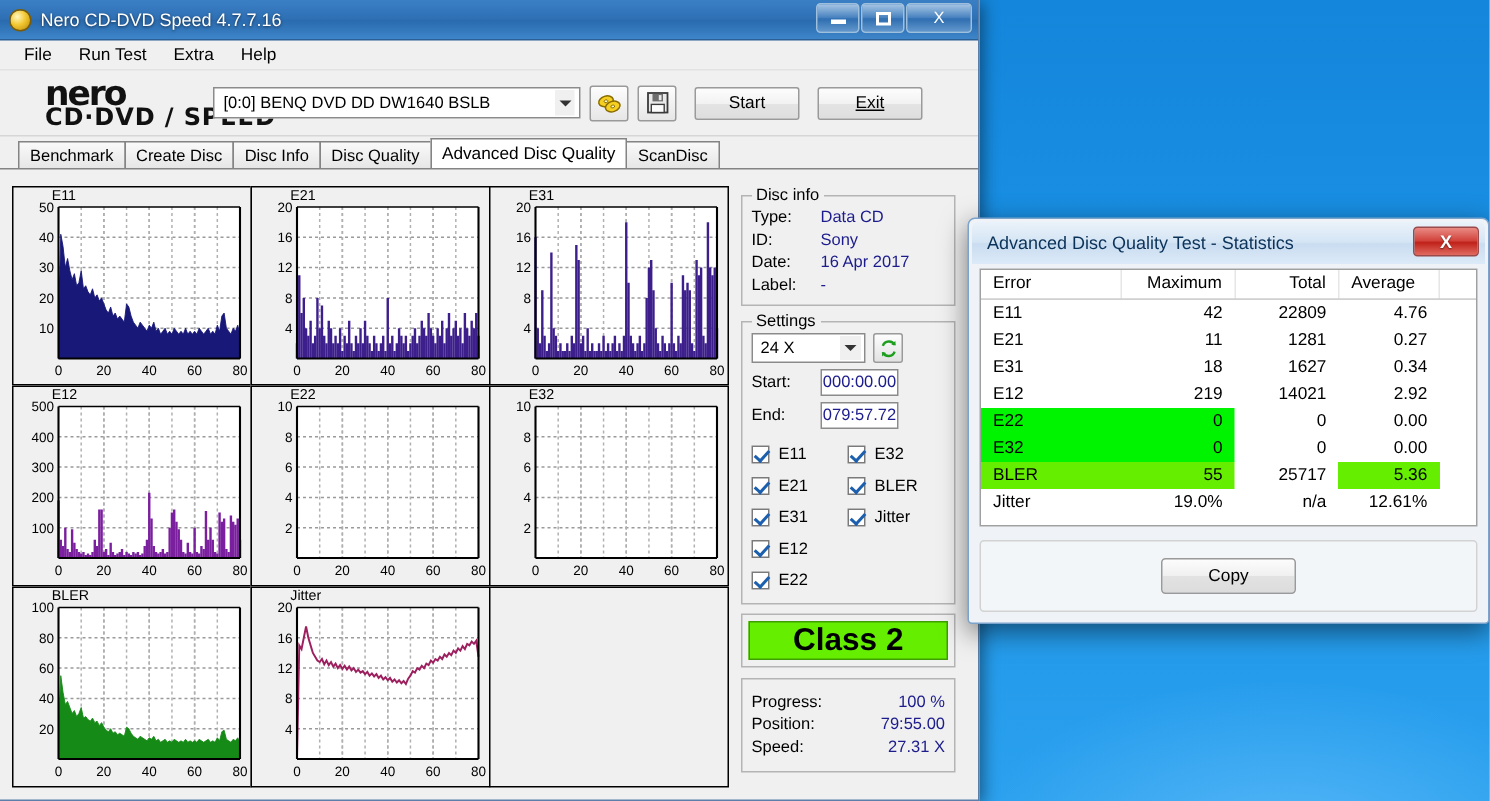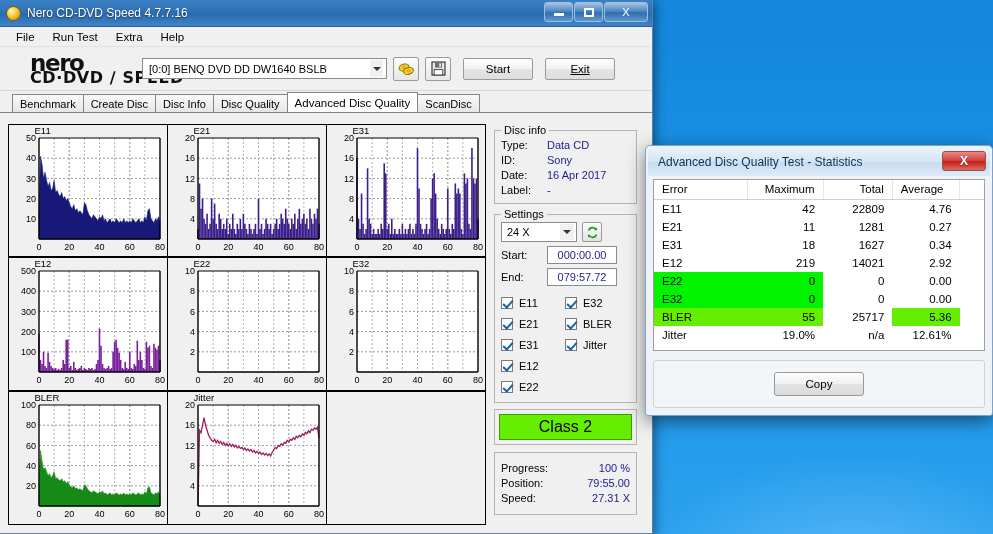--- a/index.html
+++ b/index.html
@@ -113,36 +113,36 @@
 
   .speedsel { width:76px; height:20px; background:#fff; border:1px solid #8b8b8b;
     display:flex; align-items:center; padding-left:5px; font-size:11px; position:relative; }
   .speedsel .arrow { position:absolute; right:2px; width:14px; height:16px; background:#f0f0f0;
     display:flex; align-items:center; justify-content:center; }
   .refresh-btn { width:20px; height:20px; border:1px solid #9a9a9a; border-radius:2px;
     background: linear-gradient(180deg,#fdfdfd,#e2e2e2); display:flex; align-items:center; justify-content:center; }
 
   .field-row { display:flex; align-items:center; margin-top:4px; font-size:11px; }
   .field-row .lbl { width:46px; }
-  .field-row input, .field-row .txtbox { width:70px; height:18px; border:1px solid #8b8b8b;
+  .field-row input, .field-row .txtbox { width:52px; height:18px; border:1px solid #8b8b8b;
     background:#fff; font-size:11px; color:#1c1c8c; text-align:center; font-family:"Liberation Sans",sans-serif;
     display:flex; align-items:center; justify-content:center; }
 
   .cbgrid { display:flex; margin-top:6px; }
   .cbcol { width:64px; }
   .cbrow { display:flex; align-items:center; height:21px; font-size:11px; }
   .cbox { width:12px; height:12px; border:1px solid #7a7a7a; background:#fff;
     margin-right:6px; position:relative; flex:none; }
   .cbox::after { content:""; position:absolute; left:3px; top:0px; width:4px; height:8px;
     border:solid #1c5fae; border-width:0 2px 2px 0; transform:rotate(42deg); }
 
   .classbox { border:1px solid #b4b4b4; padding:4px; margin-top:2px; }
   .classinner { height:26px; background:#66ee00; border:1px solid #3c9e00;
     display:flex; align-items:center; justify-content:center;
-    font-size:16px; font-weight:normal; color:#000; }
+    font-size:21px; font-weight:bold; color:#000; }
 
   .statbox { border:1px solid #b4b4b4; padding:8px 6px; margin-top:3px; }
   .statrow { display:flex; justify-content:space-between; font-size:11px; line-height:15px; }
   .statrow .k { color:#000; }
   .statrow .v { color:#1c1c8c; }
 
   
   #stats-dialog {
     position:absolute; left:645px; top:145px; width:348px; height:271px;
     background:#eff3f7;

